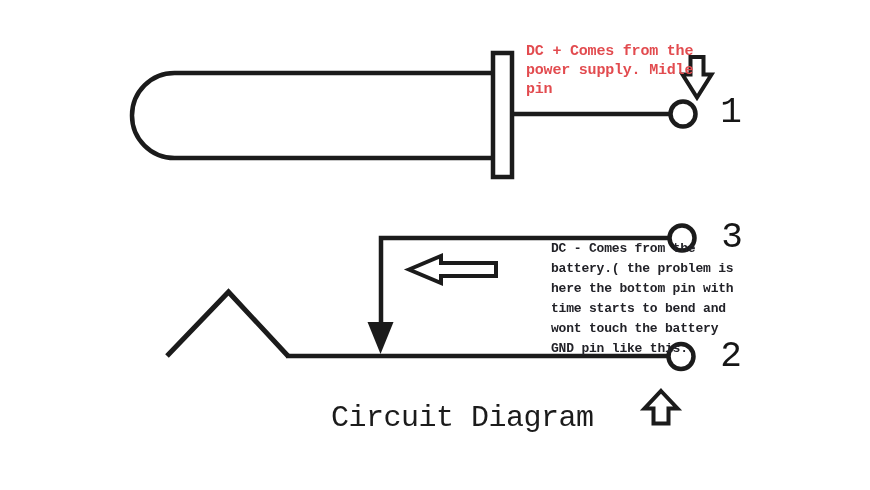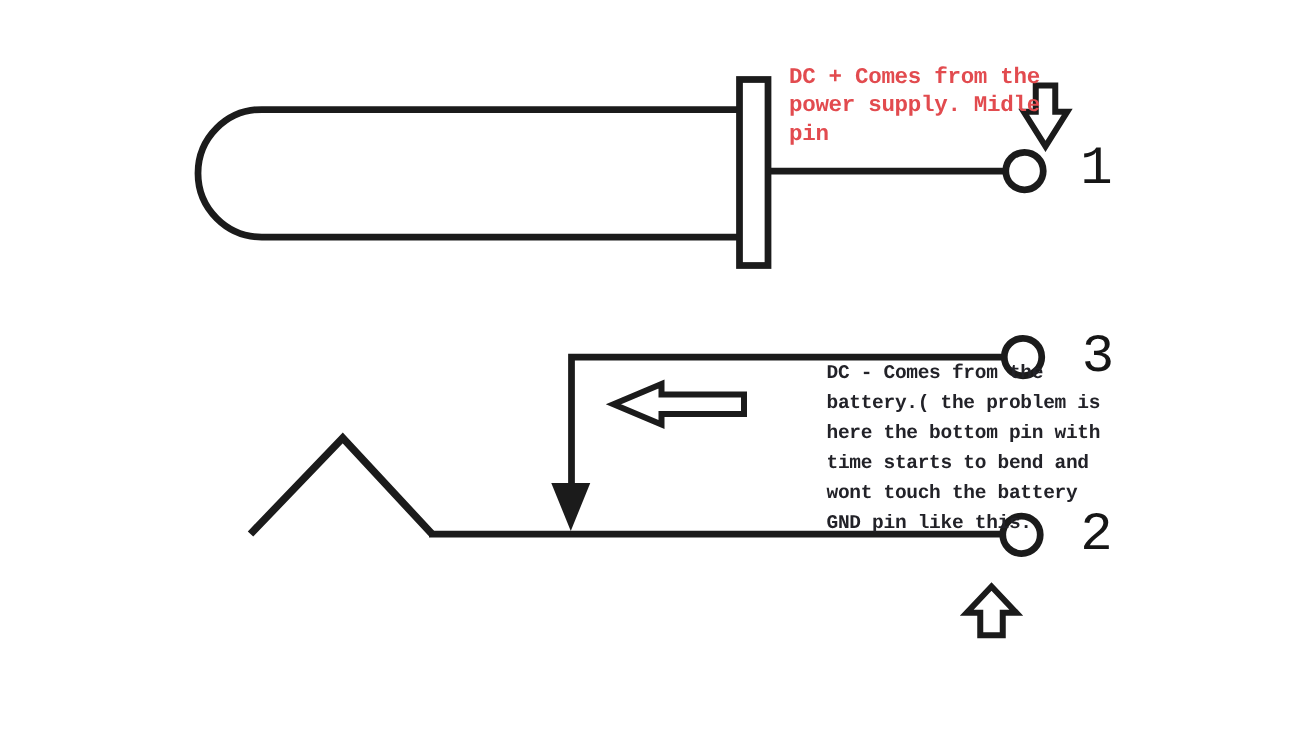--- a/index.html
+++ b/index.html
@@ -95,14 +95,15 @@
 here the bottom pin with
 time starts to bend and
 wont touch the battery
 GND pin like this.</div>
 
 
   <div class="pin-label pin-label-1">1</div>
   <div class="pin-label pin-label-3">3</div>
   <div class="pin-label pin-label-2">2</div>
 
+  <div class="title">Circuit Diagram</div>
 
 </div>
 
 </body></html>

